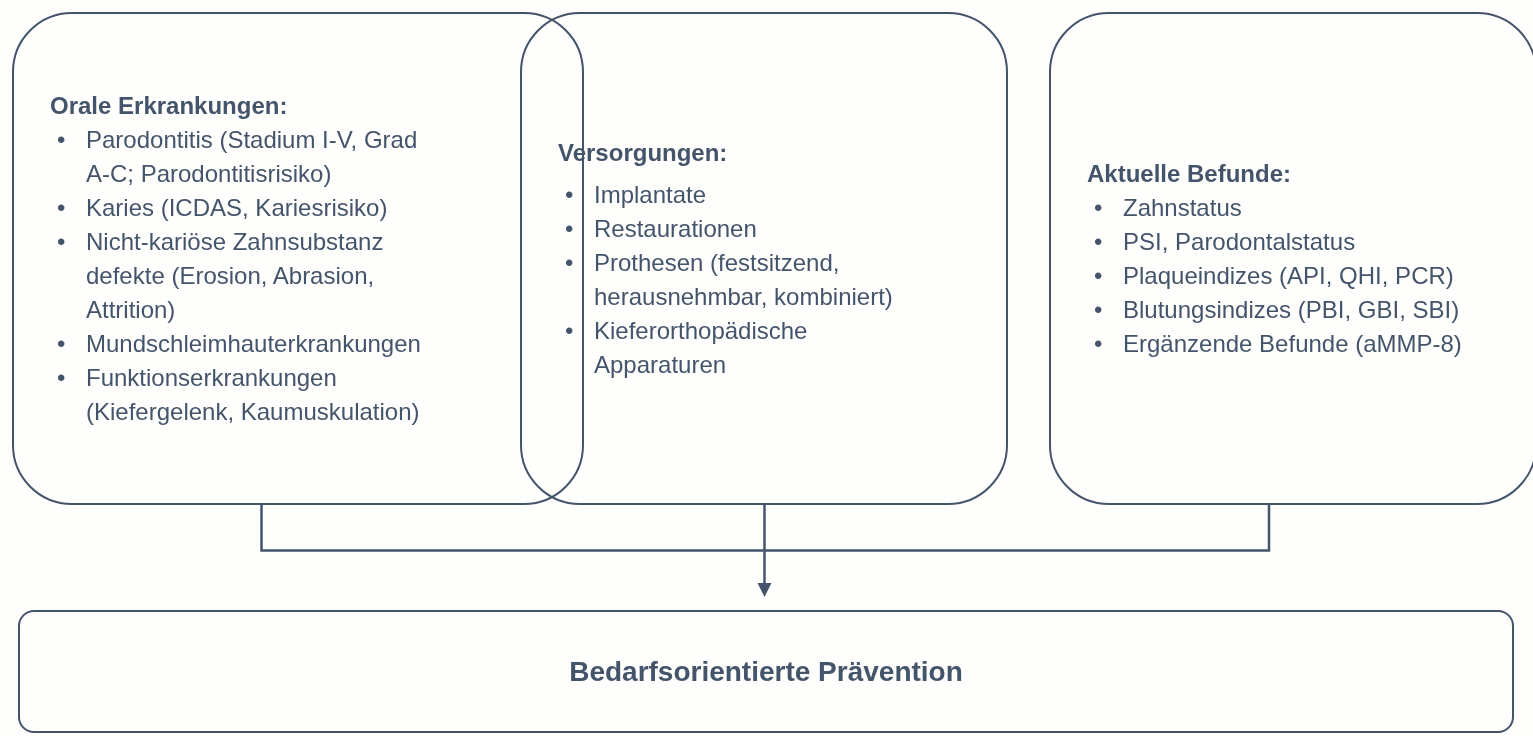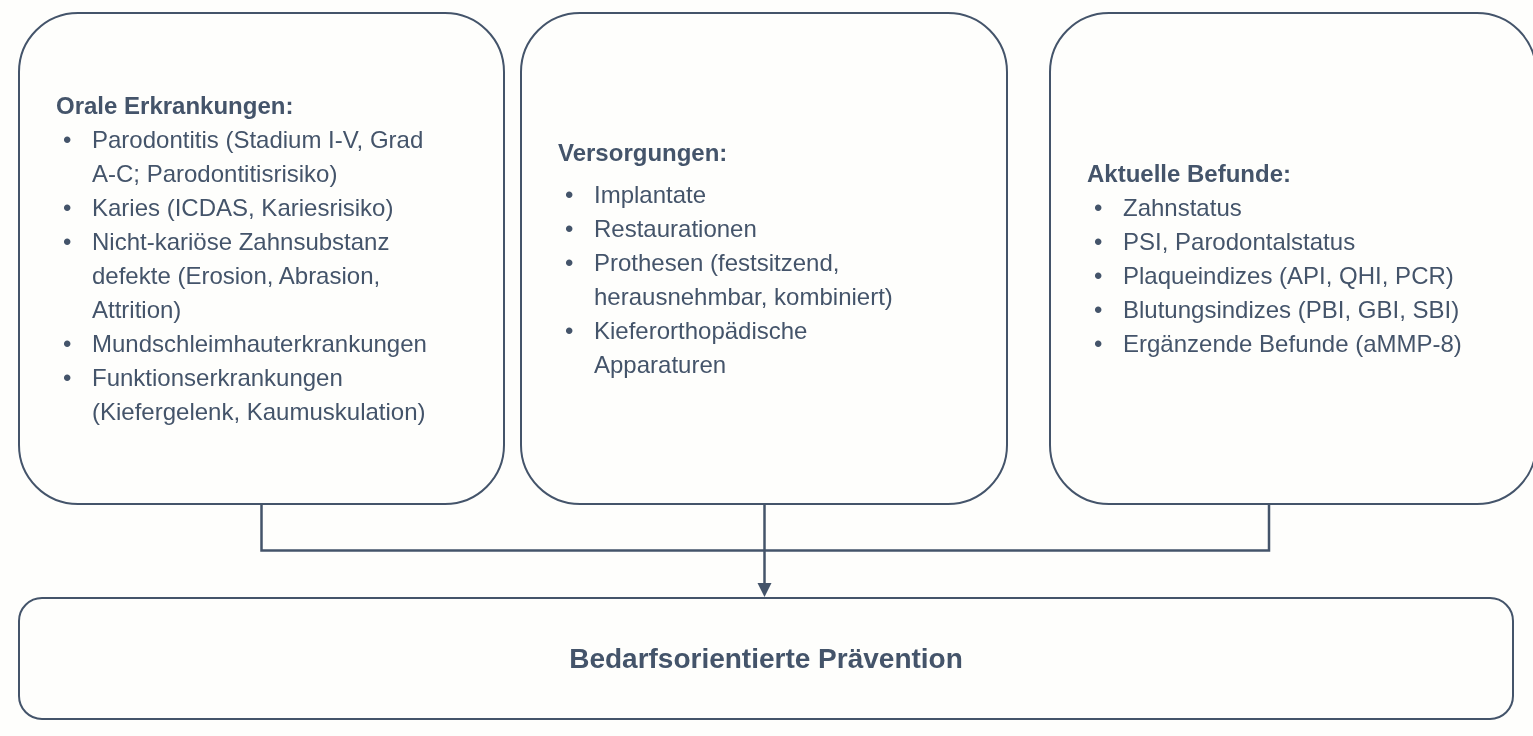--- a/index.html
+++ b/index.html
@@ -27,21 +27,21 @@
   }
   .box.top {
     top: 12px;
     height: 493px;
     border-radius: 60px;
     display: flex;
     flex-direction: column;
     justify-content: center;
     padding: 0 22px 0 36px;
   }
-  .box.top.b0 { left: 18px;   width: 487px; }
+  .box.top.b0 { left: 12px;   width: 572px; }
   .box.top.b1 { left: 520px;  width: 488px; gap: 8px; }
   .box.top.b2 { left: 1025px; width: 488px; margin-left: 24px; }
   .box-title {
     margin: 0;
     font-size: 24px;
     line-height: 34px;
     font-weight: bold;
     color: #44546A;
   }
   ul.bullets {
@@ -60,24 +60,24 @@
     content: "\2022";
     position: absolute;
     left: 7px;
     top: 0;
     font-size: 24px;
     line-height: 34px;
     color: #44546A;
   }
   .box.result {
     left: 18px;
-    top: 597px;
+    top: 610px;
     width: 1496px;
     height: 123px;
-    border-radius: 24px;
+    border-radius: 16px;
     display: flex;
     align-items: center;
     justify-content: center;
   }
   .result-label {
     font-size: 28px;
     font-weight: bold;
     color: #44546A;
     text-align: center;
   }

